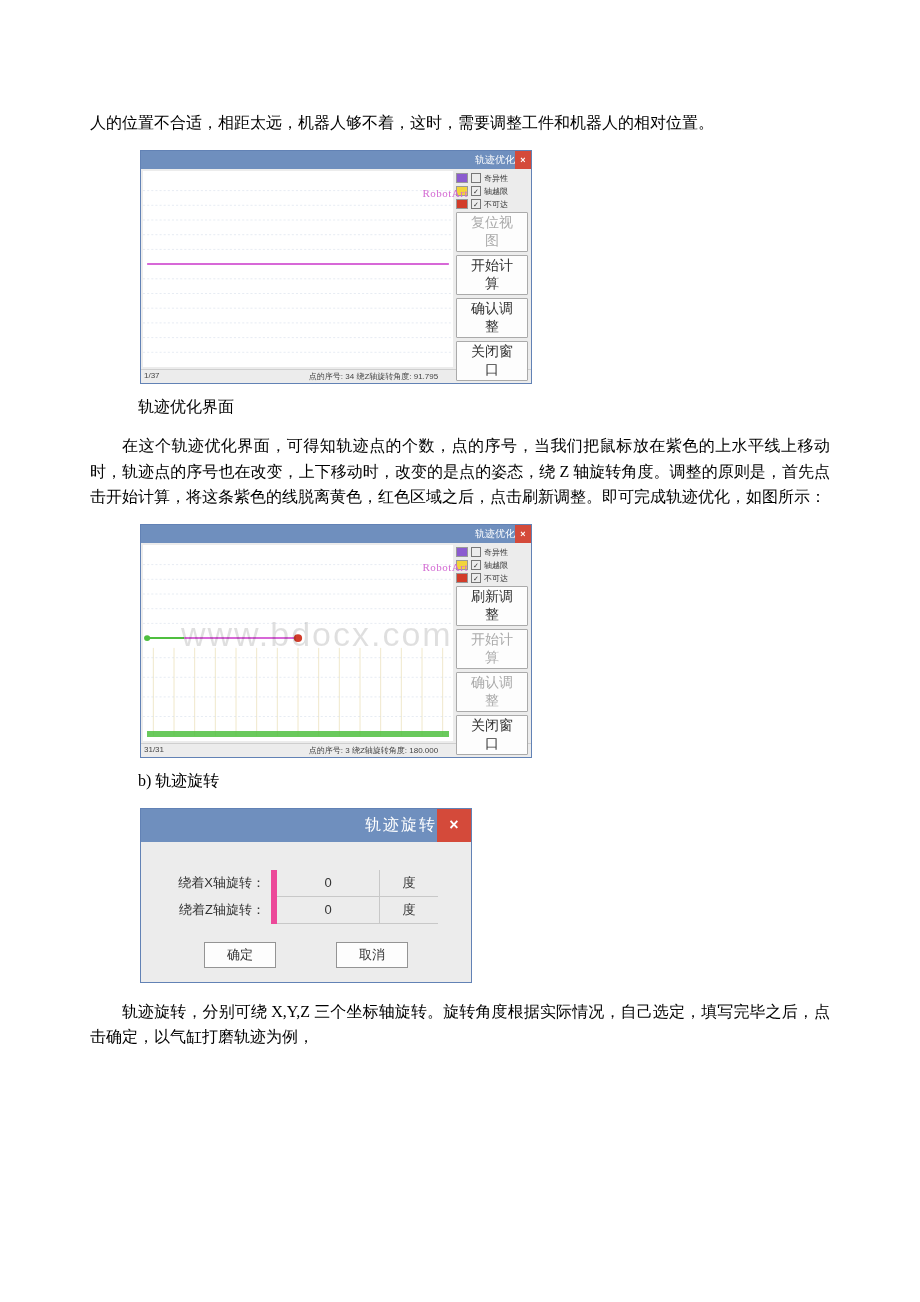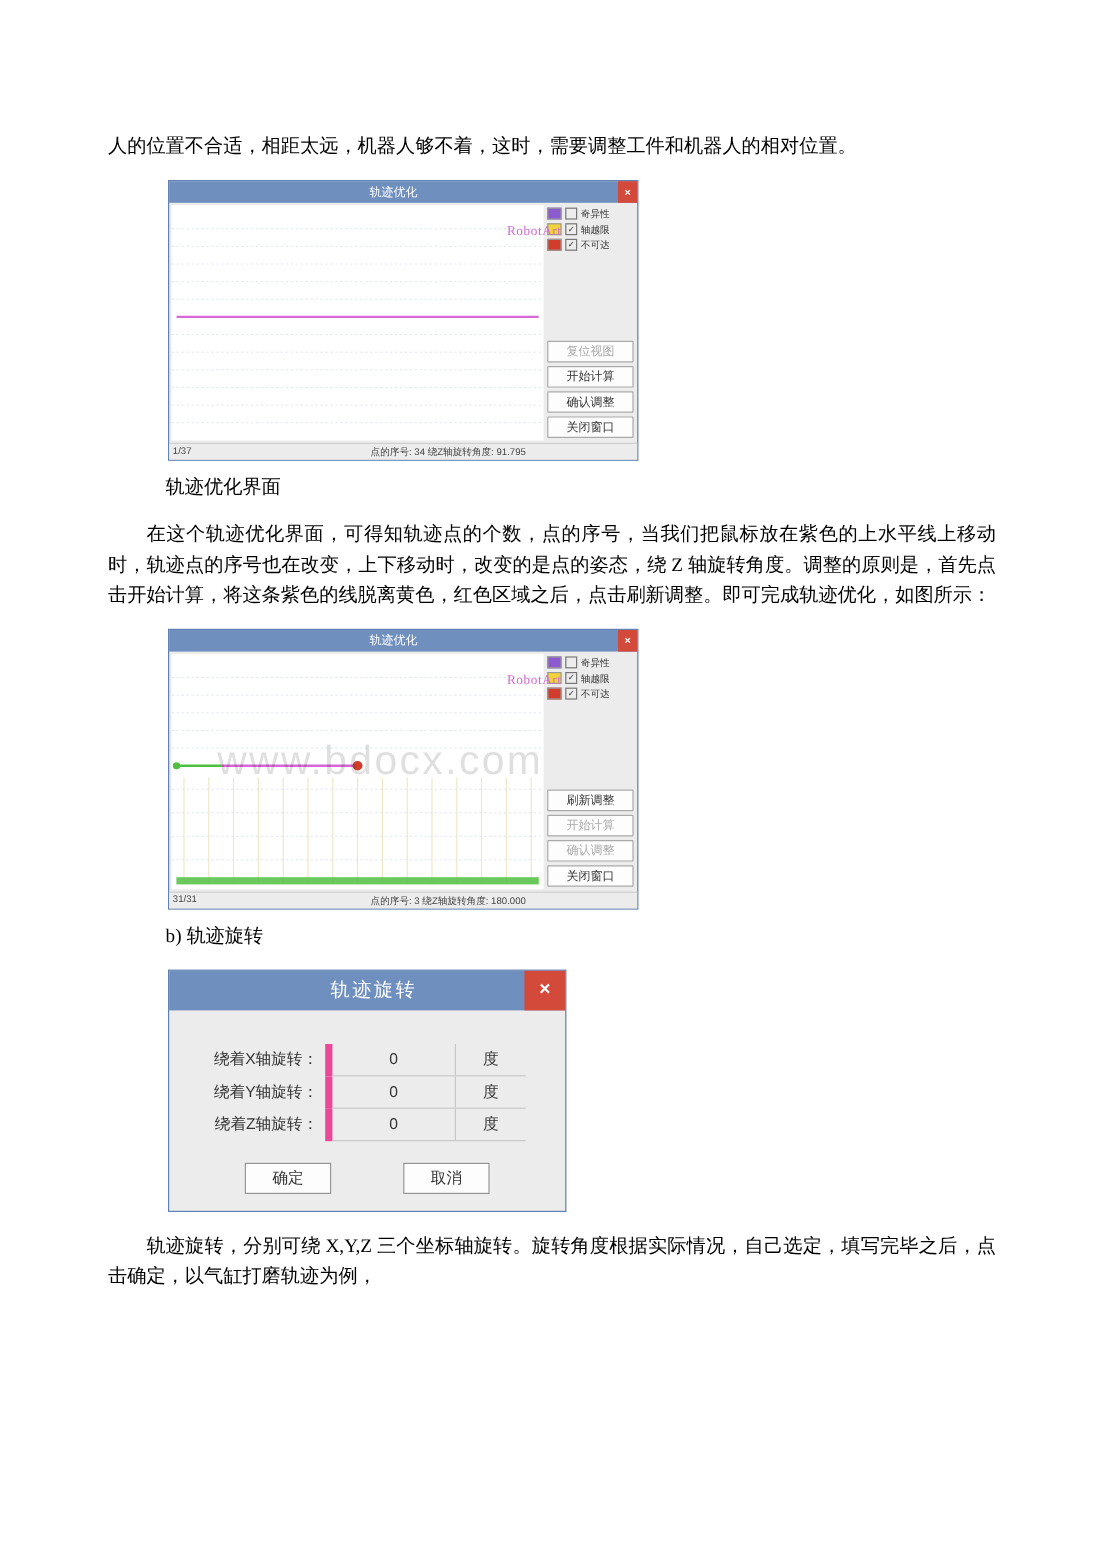--- a/index.html
+++ b/index.html
@@ -34,21 +34,21 @@
     position: relative;
   }
   .win .titlebar {
     display: flex;
     align-items: stretch;
     background: #6f8fbe;
     color: #fff;
   }
   .win .titlebar .title {
     flex: 1;
-    text-align: center;
+    text-align: right;
     padding: 2px 0;
   }
   .win .titlebar .close {
     width: 22px;
     background: #d44a3a;
     color: #fff;
     display: flex; align-items: center; justify-content: center;
     font-weight: bold;
   }
 
@@ -85,21 +85,21 @@
     padding: 4px 3px 4px 3px;
   }
   .opt .legend { flex: 0 0 auto; }
   .opt .legend-row { display:flex; align-items:center; gap:3px; margin-bottom:2px; }
   .opt .sw { width:10px; height:8px; border:1px solid #999; }
   .opt .chk { width:8px; height:8px; border:1px solid #777; display:inline-flex; align-items:center; justify-content:center; font-size:7px; line-height:7px; }
   .opt .side-btns { margin-top:auto; display:flex; flex-direction:column; gap:3px; }
   .opt .sbtn {
     border:1px solid #aaa;
     background:#fdfdfd;
-    font-size:10px;
+    font-size:14px;
     text-align:center;
     padding:1px 12px;
     border-radius:1px;
   }
   .opt .sbtn.disabled { color:#aaa; }
   .opt .status {
     display:flex;
     font-size:8px;
     color:#444;
     background:#ececec;
@@ -311,26 +311,20 @@
       <div class="body">
         <table>
           <tbody>
               <tr>
             <td class="lab">绕着X轴旋转：</td>
             <td class="val">0</td>
             <td class="unit">度</td>
             <td></td>
           </tr>
           <tr>
-            <td class="lab">绕着Y轴旋转：</td>
-            <td class="val">0</td>
-            <td class="unit">度</td>
-            <td></td>
-          </tr>
-          <tr>
             <td class="lab">绕着Z轴旋转：</td>
             <td class="val">0</td>
             <td class="unit">度</td>
             <td></td>
           </tr>
         </tbody>
           </table>
         <div class="btn-row">
           <div class="dbtn">确定</div>
           <div class="dbtn">取消</div>

